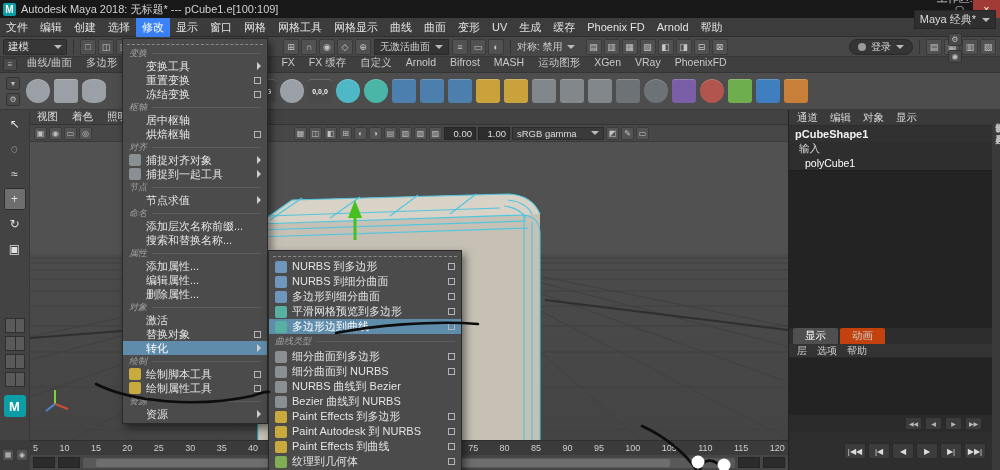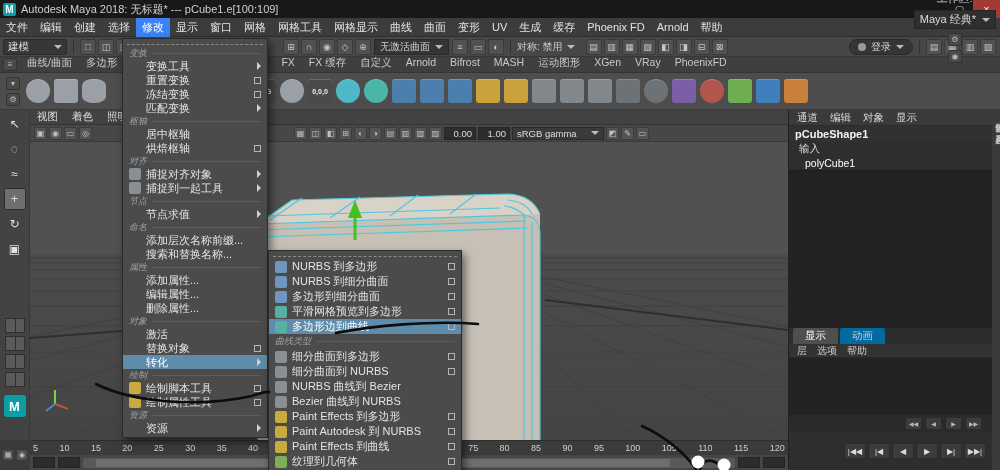--- a/index.html
+++ b/index.html
@@ -92,21 +92,21 @@
   
   #rightpanel{left:788px;top:110px;width:204px;height:360px;background:#2e2e2e;border-left:1px solid #222;z-index:2;
     display:flex;flex-direction:column;}
   #cb-menu{height:16px;background:#3a3a3a;border-bottom:1px solid #2c2c2c;display:flex;gap:12px;align-items:center;padding:0 8px;}
   .cb-menu-item{font-size:10.5px;color:#d8d8d8;}
   #cb-node{height:16px;display:flex;align-items:center;padding-left:6px;font-weight:bold;color:#f2f2f2;background:#313131;}
   #cb-inputs{height:14px;display:flex;align-items:center;padding-left:10px;color:#d8d8d8;font-size:10.5px;}
   #cb-input-node{height:14px;display:flex;align-items:center;padding-left:16px;color:#fff;font-size:10.5px;}
   #cb-attrs{height:158px;background:#232323;border-top:1px solid #1d1d1d;}
   #layer-tabs{height:16px;background:#2d2d2d;display:flex;align-items:flex-end;gap:2px;padding:0 4px;}
-  .layer-tab{padding:1px 12px;font-size:10.5px;color:#cfcfcf;background:#0369a1;border-radius:2px 2px 0 0;}
+  .layer-tab{padding:1px 12px;font-size:10.5px;color:#cfcfcf;background:#c2410c;border-radius:2px 2px 0 0;}
   .layer-tab.active{background:#4f4f4f;color:#fff;}
   #layer-menu{height:14px;background:#333;display:flex;gap:10px;align-items:center;padding:0 8px;border-bottom:1px solid #282828;}
   .layer-menu-item{font-size:10px;color:#d0d0d0;}
   #layer-list{height:57px;background:#232323;position:relative;}
   #layer-nav{height:17px;display:flex;justify-content:flex-end;gap:3px;align-items:center;padding-right:10px;background:#2b2b2b;}
   .navbtn{width:17px;height:13px;background:#3c3c3c;border:1px solid #2a2a2a;border-radius:2px;color:#b8b8b8;
     font-size:6px;display:flex;align-items:center;justify-content:center;}
   #transport{flex:1;display:flex;justify-content:flex-end;align-items:center;gap:2px;padding-right:6px;background:#2e2e2e;}
   .tbtn{min-width:22px;height:16px;background:#3c3c3c;border:1px solid #2a2a2a;border-radius:2px;color:#dcdcdc;
     font-size:8px;display:flex;align-items:center;justify-content:center;padding:0 2px;}
@@ -611,26 +611,20 @@
         <span class="mi-label">重置变换</span>
         <span class="mi-opt"></span>
 
       </div>
         <div class="menu-row has-opt">
         <span class="mi-icon"></span>
         <span class="mi-label">冻结变换</span>
         <span class="mi-opt"></span>
 
       </div>
-        <div class="menu-row has-sub">
-        <span class="mi-icon"></span>
-        <span class="mi-label">匹配变换</span>
-
-        <span class="mi-sub"></span>
-      </div>
         <div class="menu-row t-header">
 
         <span class="mi-label">枢轴</span>
 
       </div>
         <div class="menu-row">
         <span class="mi-icon"></span>
         <span class="mi-label">居中枢轴</span>
 
       </div>

